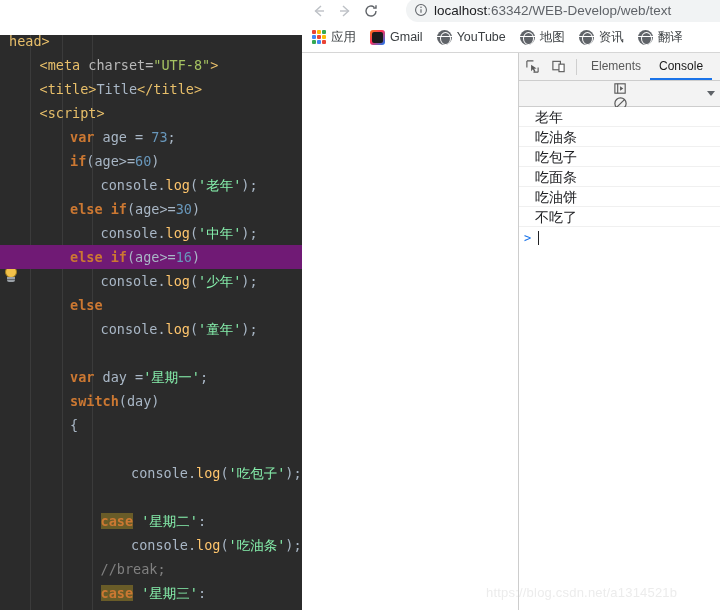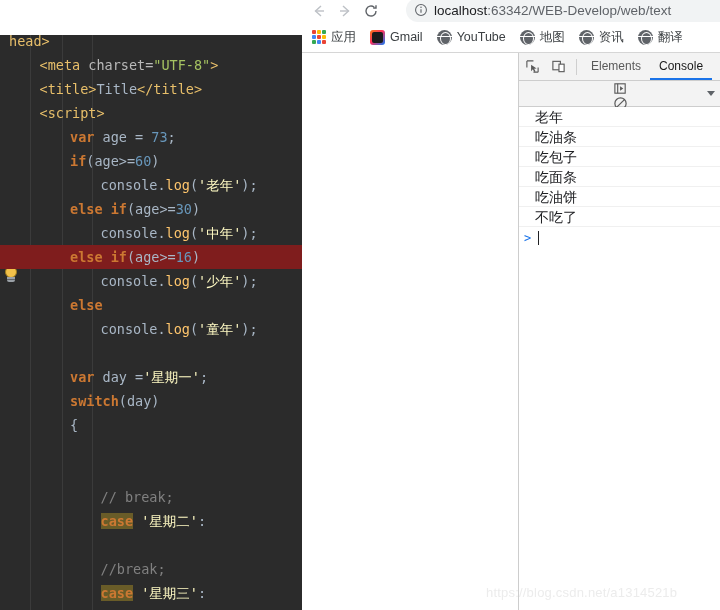--- a/index.html
+++ b/index.html
@@ -49,24 +49,24 @@
   }
   .cline {
     position: absolute; left: 0;
     width: 302px; height: 24px;
     line-height: 24px;
     white-space: pre;
     font-family: "DejaVu Sans Mono", "Liberation Mono", monospace;
     font-size: 13.5px;
     color: #a9b7c6;
   }
-  .cline.current { background: #7f1d1d; }
+  .cline.current { background: #701a75; }
   .k   { color: #cc7832; font-weight: bold; }
   .num { color: #6897bb; }
-  .str { color: #fef9c3; }
+  .str { color: #86efac; }
   .fn  { color: #ffc66d; }
   .cmt { color: #808080; }
   .id  { color: #a9b7c6; }
   .tag { color: #e8bf6a; }
   .attr{ color: #bababa; }
   .val { color: #a5c261; }
   .hl  { background: #695c28; }
 
   
   #browser {
@@ -264,22 +264,23 @@
         <div class="cline" style="top: 162px;"><span style="padding-left: 70px;"></span><span class="k">else if</span><span class="id">(age&gt;=</span><span class="num">30</span><span class="id">)</span></div>
         <div class="cline" style="top: 186px;"><span style="padding-left: 100.5px;"></span><span class="id">console.</span><span class="fn">log</span><span class="id">(</span><span class="str">'中年'</span><span class="id">);</span></div>
         <div class="cline current" style="top: 210px;"><span style="padding-left: 70px;"></span><span class="k">else if</span><span class="id">(age&gt;=</span><span class="num">16</span><span class="id">)</span></div>
         <div class="cline" style="top: 234px;"><span style="padding-left: 100.5px;"></span><span class="id">console.</span><span class="fn">log</span><span class="id">(</span><span class="str">'少年'</span><span class="id">);</span></div>
         <div class="cline" style="top: 258px;"><span style="padding-left: 70px;"></span><span class="k">else</span></div>
         <div class="cline" style="top: 282px;"><span style="padding-left: 100.5px;"></span><span class="id">console.</span><span class="fn">log</span><span class="id">(</span><span class="str">'童年'</span><span class="id">);</span></div>
         <div class="cline" style="top: 306px;"><span style="padding-left: 9px;"></span></div>
         <div class="cline" style="top: 330px;"><span style="padding-left: 70px;"></span><span class="k">var</span><span class="id"> day =</span><span class="str">'星期一'</span><span class="id">;</span></div>
         <div class="cline" style="top: 354px;"><span style="padding-left: 70px;"></span><span class="k">switch</span><span class="id">(day)</span></div>
         <div class="cline" style="top: 378px;"><span style="padding-left: 70px;"></span><span class="id">{</span></div>
-        <div class="cline" style="top: 450px;"><span style="padding-left: 100.5px;"></span><span class="cmt">// break;</span></div>
+        <div class="cline" style="top: 426px;"><span style="padding-left: 131px;"></span><span class="id">console.</span><span class="fn">log</span><span class="id">(</span><span class="str">'吃包子'</span><span class="id">);</span></div>
         <div class="cline" style="top: 474px;"><span style="padding-left: 100.5px;"></span><span class="k hl">case</span><span class="str"> '星期二'</span><span class="id">:</span></div>
+        <div class="cline" style="top: 498px;"><span style="padding-left: 131px;"></span><span class="id">console.</span><span class="fn">log</span><span class="id">(</span><span class="str">'吃油条'</span><span class="id">);</span></div>
         <div class="cline" style="top: 522px;"><span style="padding-left: 100.5px;"></span><span class="cmt">//break;</span></div>
         <div class="cline" style="top: 546px;"><span style="padding-left: 100.5px;"></span><span class="k hl">case</span><span class="str"> '星期三'</span><span class="id">:</span></div>
         <div class="cline" style="top: 570px;"><span style="padding-left: 100.5px;"></span><span class="k">case</span><span class="str"> '星期四'</span><span class="id">:</span></div>
       </div>
   </div>
 
   <div id="browser">
 
     <div id="toolbar">
       <div class="nav-icons">

